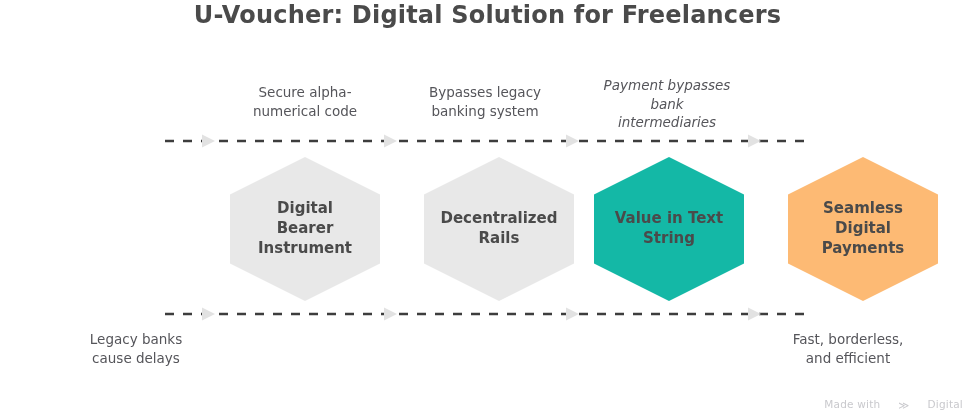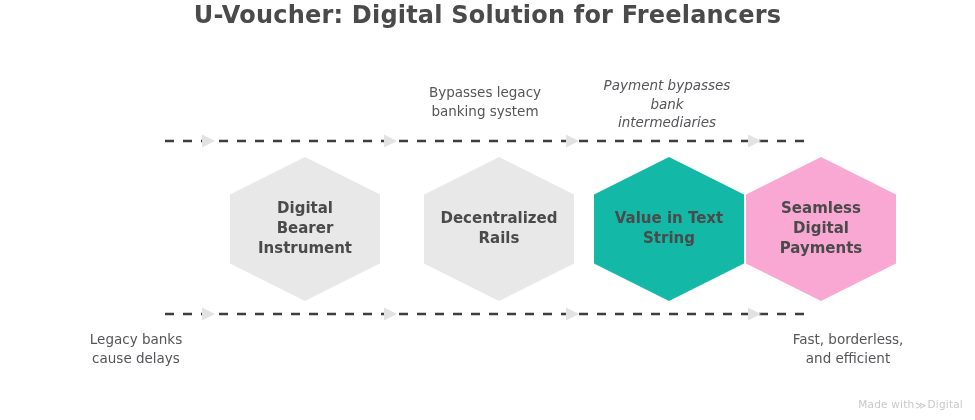--- a/index.html
+++ b/index.html
@@ -60,21 +60,21 @@
     line-height:1.38;
     white-space:pre-line;
   }
 
   
   .watermark{
     position:absolute;
     right:12px;bottom:10px;
     font-size:10.5px;
     color:#c9c9cd;
-    display:flex;align-items:flex-end;gap:1px;
+    display:flex;align-items:flex-end;gap:18px;
     letter-spacing:0.2px;
   }
   .wm-glyph{display:inline-block;line-height:1;transform:translateY(-0.5px);}
 </style>
 </head>
 <body>
 
 <div id="canvas">
 
   <div class="title">U-Voucher: Digital Solution for Freelancers</div>
@@ -109,26 +109,28 @@
 Instrument</span>
   </div>
   <div class="hex" style="left:424px;background:#e8e8e8;">
     <span class="hex-label">Decentralized
 Rails</span>
   </div>
   <div class="hex" style="left:594px;background:#14b8a6;">
     <span class="hex-label">Value in Text
 String</span>
   </div>
-  <div class="hex" style="left:746px;background:#f9a8d4;">
+  <div class="hex" style="left:788px;background:#fdba74;">
     <span class="hex-label">Seamless
 Digital
 Payments</span>
   </div>
 
+  <div class="note" style="left:205px;top:83px;width:200px;">Secure alpha-
+numerical code</div>
   <div class="note" style="left:385px;top:83px;width:200px;">Bypasses legacy
 banking system</div>
   <div class="note" style="left:567px;top:76px;width:200px;font-style:italic;">Payment bypasses
 bank
 intermediaries</div>
 
   <div class="note" style="left:36px;top:330px;width:200px;">Legacy banks
 cause delays</div>
   <div class="note" style="left:748px;top:330px;width:200px;">Fast, borderless,
 and efficient</div>

